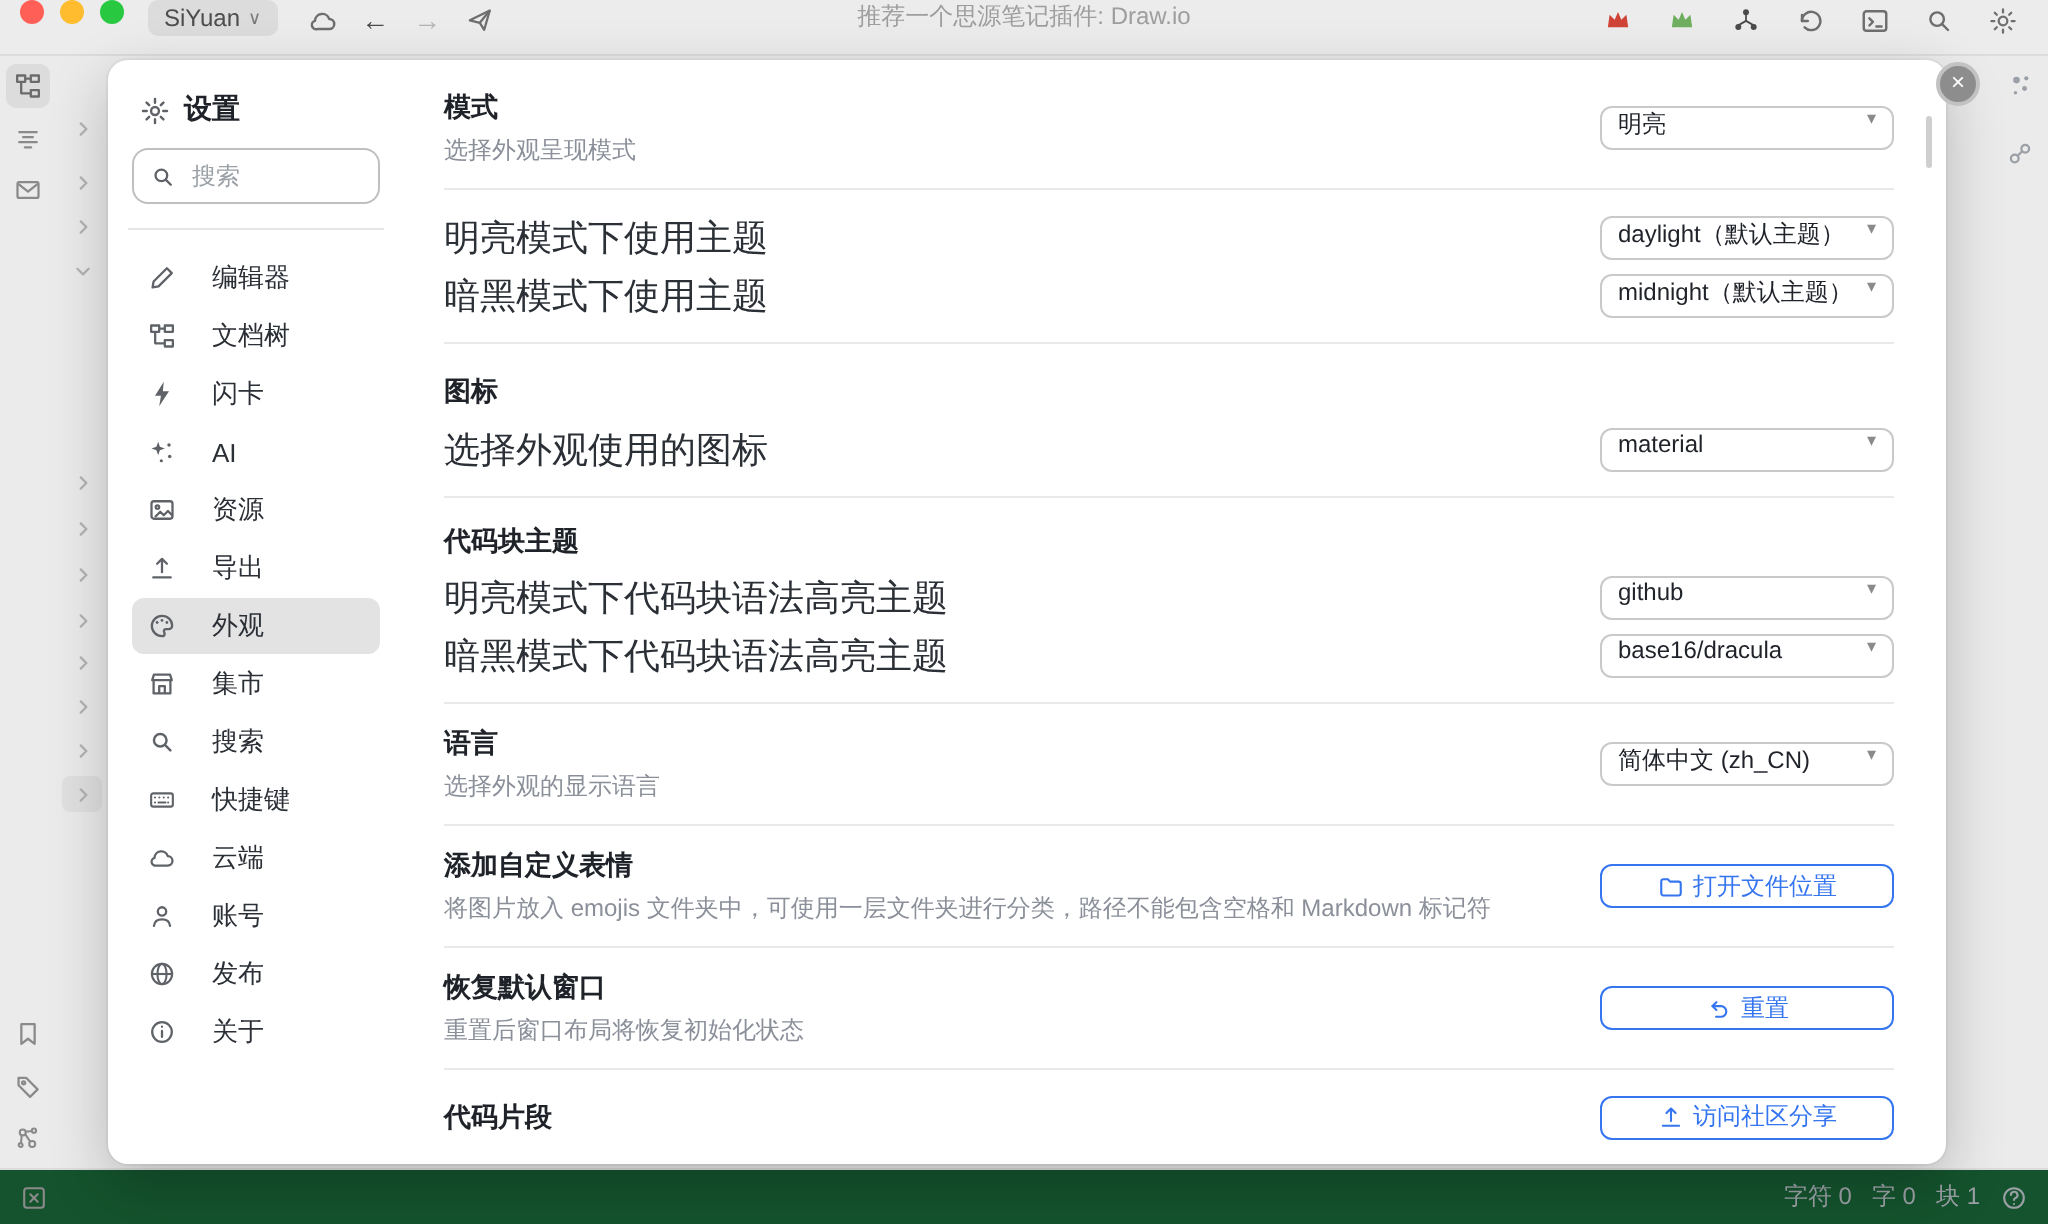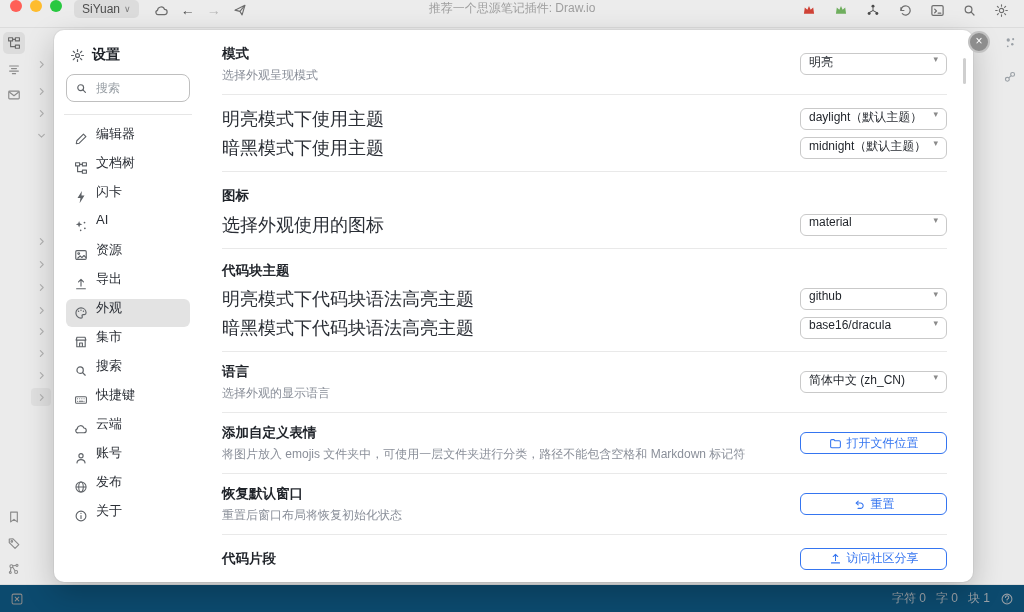--- a/index.html
+++ b/index.html
@@ -30,38 +30,38 @@
   .tree-ghost{position:absolute;left:28px;top:28px;width:28px;bottom:28px}
   .chev{position:absolute;left:8px;width:10px;height:10px;color:#b3b3b3;font-size:12px;line-height:10px}
   .chev svg{margin:2px auto}
   .chev.selbg{background:#e0e0e0;border-radius:4px;width:20px;height:18px;left:3px;display:flex;align-items:center;justify-content:center}
   .tree-head{position:absolute;left:32px;top:31px;color:#5f6368}
 
   .dock-right{position:absolute;right:0;top:28px;width:28px;bottom:28px;display:flex;flex-direction:column;align-items:center;padding-top:4px;gap:8px;box-sizing:border-box}
   .dock-right .dock-btn{color:#9aa0a6}
 
   
-  .statusbar{position:absolute;left:0;bottom:0;right:0;height:28px;background:#0c4a6e;border-top:1px solid #dcdcdc;
+  .statusbar{position:absolute;left:0;bottom:0;right:0;height:28px;background:#14532d;border-top:1px solid #dcdcdc;
              display:flex;align-items:center;padding:0 10px;box-sizing:border-box;font-size:12px;color:#9aa0a6}
   .sb-right{margin-left:auto;display:flex;align-items:center;gap:10px}
 
   
   .dialog{position:absolute;left:54px;top:30px;width:919px;height:552px;background:#fff;border-radius:10px;
           box-shadow:0 10px 30px rgba(0,0,0,.22),0 0 0 1px rgba(0,0,0,.04);display:flex;overflow:visible}
   .dlg-close{position:absolute;top:1px;right:-17px;width:18px;height:18px;border-radius:50%;background:#8d8d8d;
              border:2px solid #c2c2c2;color:#fff;font-size:12px;line-height:17px;text-align:center;cursor:pointer;z-index:5}
   .dlg-clip{position:absolute;inset:0;border-radius:10px;overflow:hidden;display:flex;width:100%}
 
   .dlg-side{width:146px;box-sizing:border-box;padding:10px 10px 0 12px;flex:none}
   .side-head{display:flex;align-items:center;gap:7px;font-size:14px;font-weight:bold;padding:6px 4px 10px}
   .side-search{display:flex;align-items:center;gap:6px;border:1px solid #bfbfbf;border-radius:8px;height:28px;padding:0 8px;box-sizing:border-box;background:#fff}
   .side-search input{border:none;outline:none;width:80px;font-size:12px;background:transparent;color:#333;font-family:inherit}
   .side-search input::placeholder{color:#9aa0a6}
   .side-sep{border-top:1px solid #e6e6e6;margin:12px -2px 10px}
-  .side-item{display:flex;gap:8px;height:28px;border-radius:6px;padding:0 7px;font-size:13px;color:#2b2f36;margin-bottom:1px;cursor:pointer}
+  .side-item{display:flex;align-items:center;gap:18px;height:28px;border-radius:6px;padding:0 7px;font-size:13px;color:#2b2f36;margin-bottom:1px;cursor:pointer}
   .side-item.sel{background:#e3e3e3}
   .side-item .ico{width:15px}
 
   .dlg-main{flex:1;position:relative;box-sizing:border-box;padding:4px 26px 0 22px;overflow:hidden}
   .scrollthumb{position:absolute;right:7px;top:28px;width:3px;height:26px;border-radius:3px;background:#cfcfcf}
 
   .sec{padding:10px 0}
   .sec + .sec{border-top:1px solid #e9e9e9}
   .row{display:flex;align-items:center;justify-content:space-between;min-height:27px}
   .row + .row{margin-top:2px}

